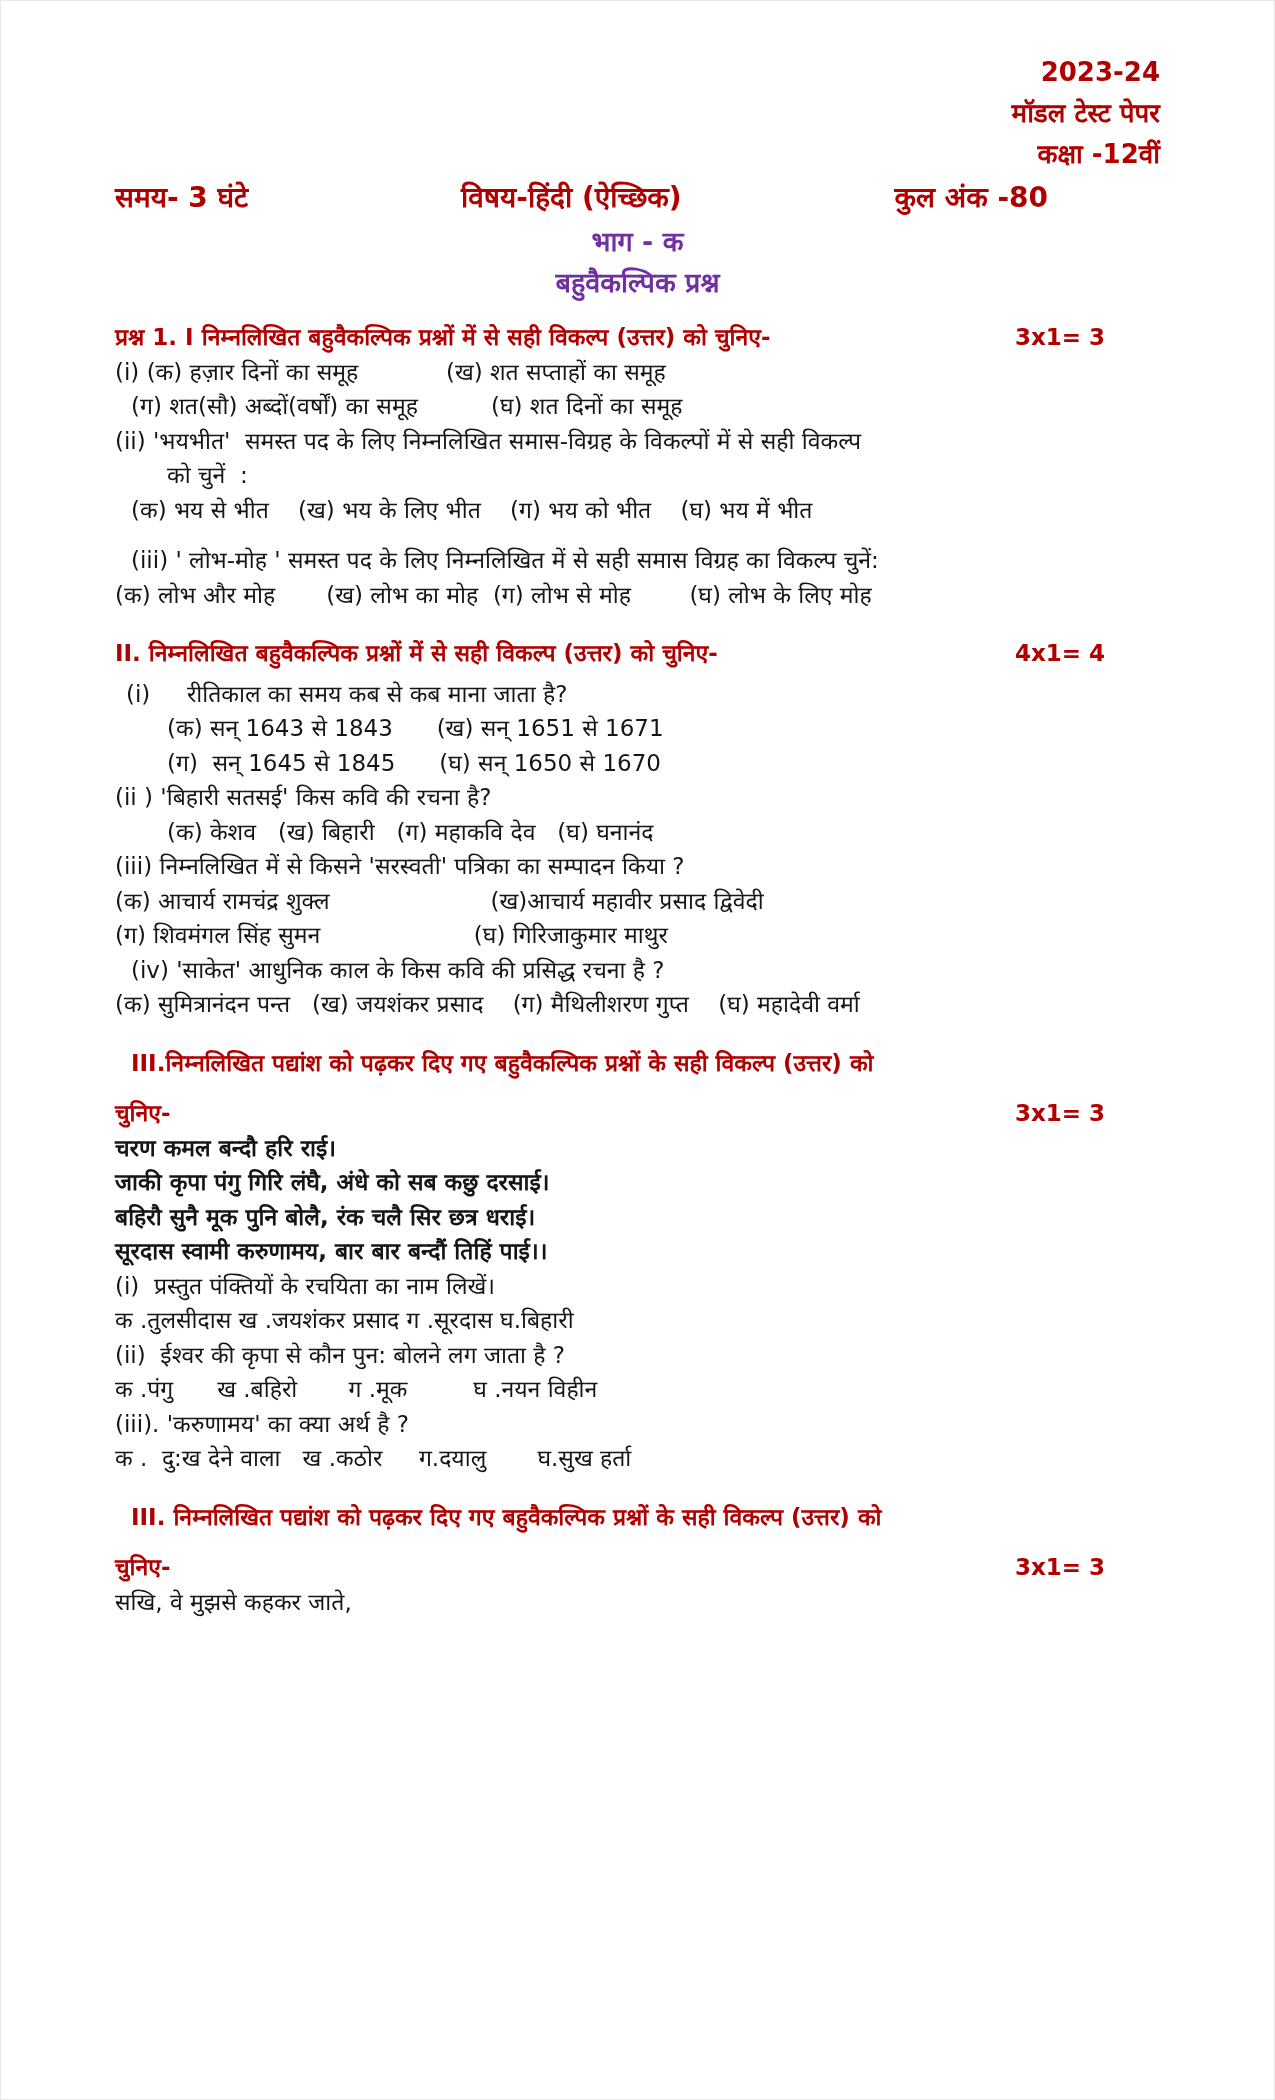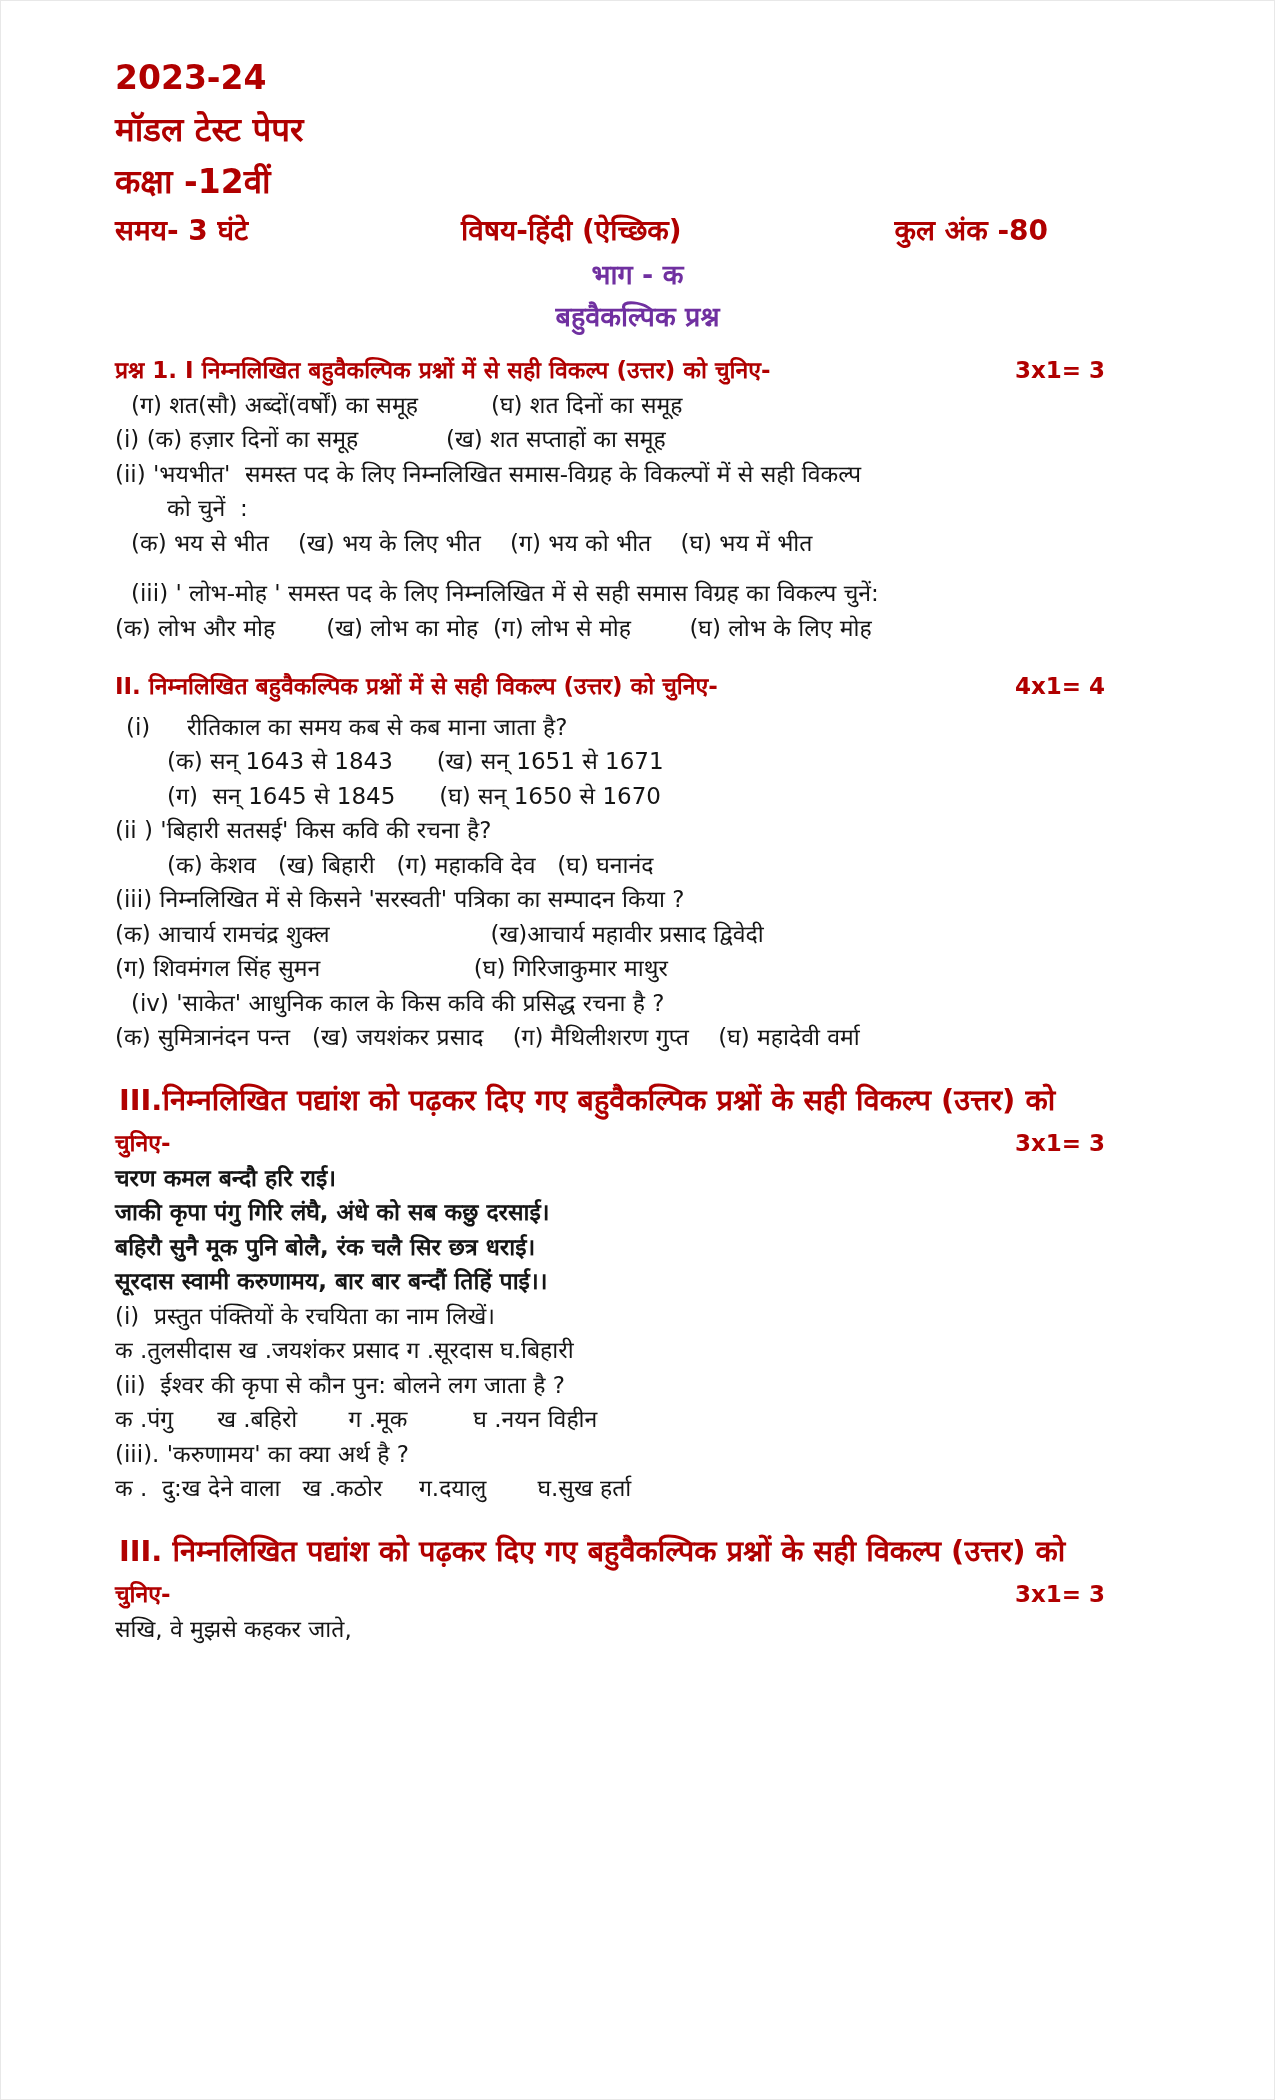--- a/index.html
+++ b/index.html
@@ -12,24 +12,24 @@
     min-height: 2100px;
     box-sizing: border-box;
     background: #ffffff;
     padding: 52px 115px 40px 115px;
     font-family: "DejaVu Sans", "Liberation Sans", sans-serif;
     color: #151515;
     font-size: 23px;
     box-shadow: inset 0 0 0 1px #e8e8e8;
   }
   .head-line {
-    text-align: left;
+    text-align: right;
     font-weight: 700;
     color: var(--dark_red);
-    font-size: 33px;
+    font-size: 26px;
     line-height: 1.58;
   }
   .meta-row {
     display: flex;
     justify-content: space-between;
     align-items: baseline;
     font-weight: 700;
     color: var(--dark_red);
     font-size: 28px;
     line-height: 1.62;
@@ -52,23 +52,23 @@
     line-height: 1.5;
   }
   .q-heading .marks {
     margin-right: 55px;
     margin-left: 20px;
     white-space: nowrap;
   }
   .q-heading-text {
     color: var(--dark_red);
     font-weight: 700;
-    font-size: 29px;
+    font-size: 23px;
     line-height: 1.5;
-    margin: 4px;
+    margin: 16px;
   }
   .line {
     margin: 0;
     line-height: 1.5;
     white-space: pre-wrap;
   }
   .poem { font-weight: 700; }
   .ind1 { padding-left: 16px; }
   .ind2 { padding-left: 52px; }
   .mt6  { margin-top: 6px; margin-left: 11px; }
@@ -90,22 +90,22 @@
     <span>कुल अंक -80</span>
   </div>
 
   <div class="purple-line">भाग - क</div>
   <div class="purple-line">बहुवैकल्पिक प्रश्न</div>
 
   <div class="q-heading mt8">
     <span>प्रश्न 1. I निम्नलिखित बहुवैकल्पिक प्रश्नों में से सही विकल्प (उत्तर) को चुनिए-</span>
     <span class="marks">3x1= 3</span>
   </div>
+  <p class="line">(i) (क) हज़ार दिनों का समूह            (ख) शत सप्ताहों का समूह</p>
   <p class="line ind1">(ग) शत(सौ) अब्दों(वर्षों) का समूह          (घ) शत दिनों का समूह</p>
-  <p class="line">(i) (क) हज़ार दिनों का समूह            (ख) शत सप्ताहों का समूह</p>
   <p class="line">(ii) 'भयभीत'  समस्त पद के लिए निम्नलिखित समास-विग्रह के विकल्पों में से सही विकल्प</p>
   <p class="line ind2">को चुनें  :</p>
   <p class="line ind1">(क) भय से भीत    (ख) भय के लिए भीत    (ग) भय को भीत    (घ) भय में भीत</p>
   <p class="line mt8 ind1">(iii) ' लोभ-मोह ' समस्त पद के लिए निम्नलिखित में से सही समास विग्रह का विकल्प चुनें:</p>
   <p class="line">(क) लोभ और मोह       (ख) लोभ का मोह  (ग) लोभ से मोह        (घ) लोभ के लिए मोह</p>
 
   <div class="q-heading mt24">
     <span>II. निम्नलिखित बहुवैकल्पिक प्रश्नों में से सही विकल्प (उत्तर) को चुनिए-</span>
     <span class="marks">4x1= 4</span>
   </div>

